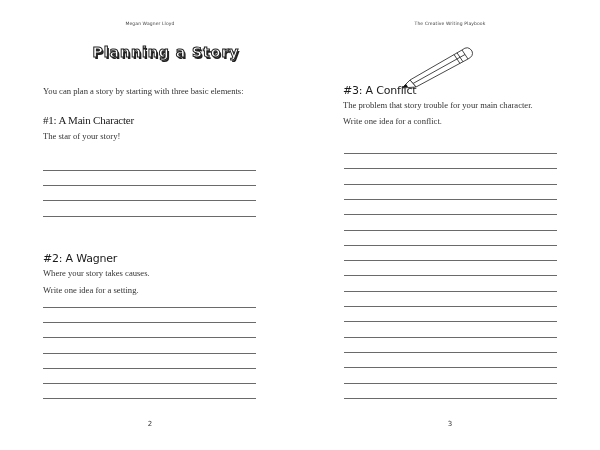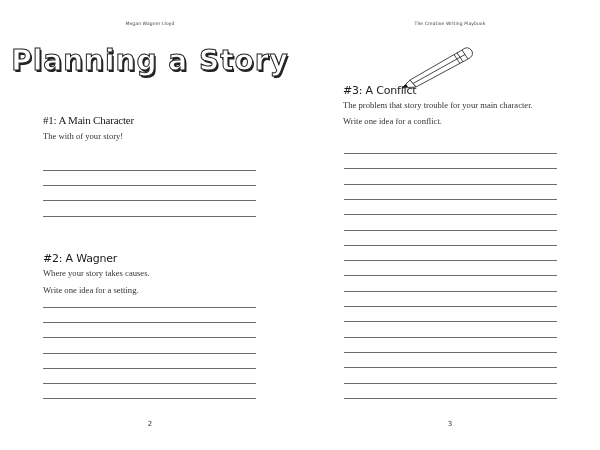--- a/index.html
+++ b/index.html
@@ -1,37 +1,38 @@
 <!DOCTYPE html>
 <html><head>
 <meta charset="utf-8">
 <style>
   html, body { margin: 0; padding: 0; }
   body { width: 600px; height: 450px; background: #ffffff; position: relative; overflow: hidden; color: #2a2a2a; }
   .page { position: absolute; top: 0; height: 450px; }
   .page.left { left: 0; width: 300px; }
   .page.right { left: 300px; width: 300px; }
   .running { position: absolute; top: 21px; width: 100%; text-align: center; font-family: "DejaVu Sans", sans-serif; font-size: 4.5px; color: #444; letter-spacing: 0.1px; }
-  .title { position: absolute; top: 44px; left: 0; width: 100%; text-align: center; font-family: "DejaVu Sans", sans-serif; font-weight: bold; font-size: 28px; color: #fff; letter-spacing: 1px;
+  .title { position: absolute; top: 44px; left: 16px; width: 100%; text-align: center; font-family: "DejaVu Sans", sans-serif; font-weight: bold; font-size: 14px; color: #fff; letter-spacing: 1px;
     -webkit-text-stroke: 1px #222; text-shadow: 1.5px 1.5px 0 #222; }
   .serif { font-family: "Liberation Serif", serif; font-size: 8.6px; color: #333; position: absolute; white-space: nowrap; }
   .heading { font-family: "DejaVu Sans", sans-serif; font-size: 11px; color: #1a1a1a; position: absolute; white-space: nowrap; letter-spacing: -0.2px; }
   .rule { position: absolute; height: 1px; background: #6a6a6a; }
   .pagenum { position: absolute; top: 420px; width: 100%; text-align: center; font-family: "DejaVu Sans", sans-serif; font-size: 7px; color: #333; }
   .pencil { position: absolute; left: 398px; top: 40px; width: 80px; height: 50px; }
 </style>
 </head>
 <body>
 
 <div class="page left">
   <div class="running">Megan Wagner Lloyd</div>
   <div class="title">Planning a Story</div>
+  <div class="serif" style="left:43px; top:86px;">You can plan a story by starting with three basic elements:</div>
 
   <div class="heading" style="left:43px; top:114px;font-family:Liberation Serif, serif;">#1: A Main Character</div>
-  <div class="serif" style="left:43px; top:131px;">The with of your story!</div>
+  <div class="serif" style="left:43px; top:131px;">The star of your story!</div>
   <div id="lines-char">
       <div class="rule" style="top: 170px; left: 43px; width: 213px;"></div>
       <div class="rule" style="top: 185.2px; left: 43px; width: 213px;"></div>
       <div class="rule" style="top: 200.4px; left: 43px; width: 213px;"></div>
       <div class="rule" style="top: 215.6px; left: 43px; width: 213px;"></div>
     </div>
 
   <div class="heading" style="left:43px; top:252px;">#2: A Wagner</div>
   <div class="serif" style="left:43px; top:268px;">Where your story takes causes.</div>
   <div class="serif" style="left:43px; top:285px;">Write one idea for a setting.</div>

